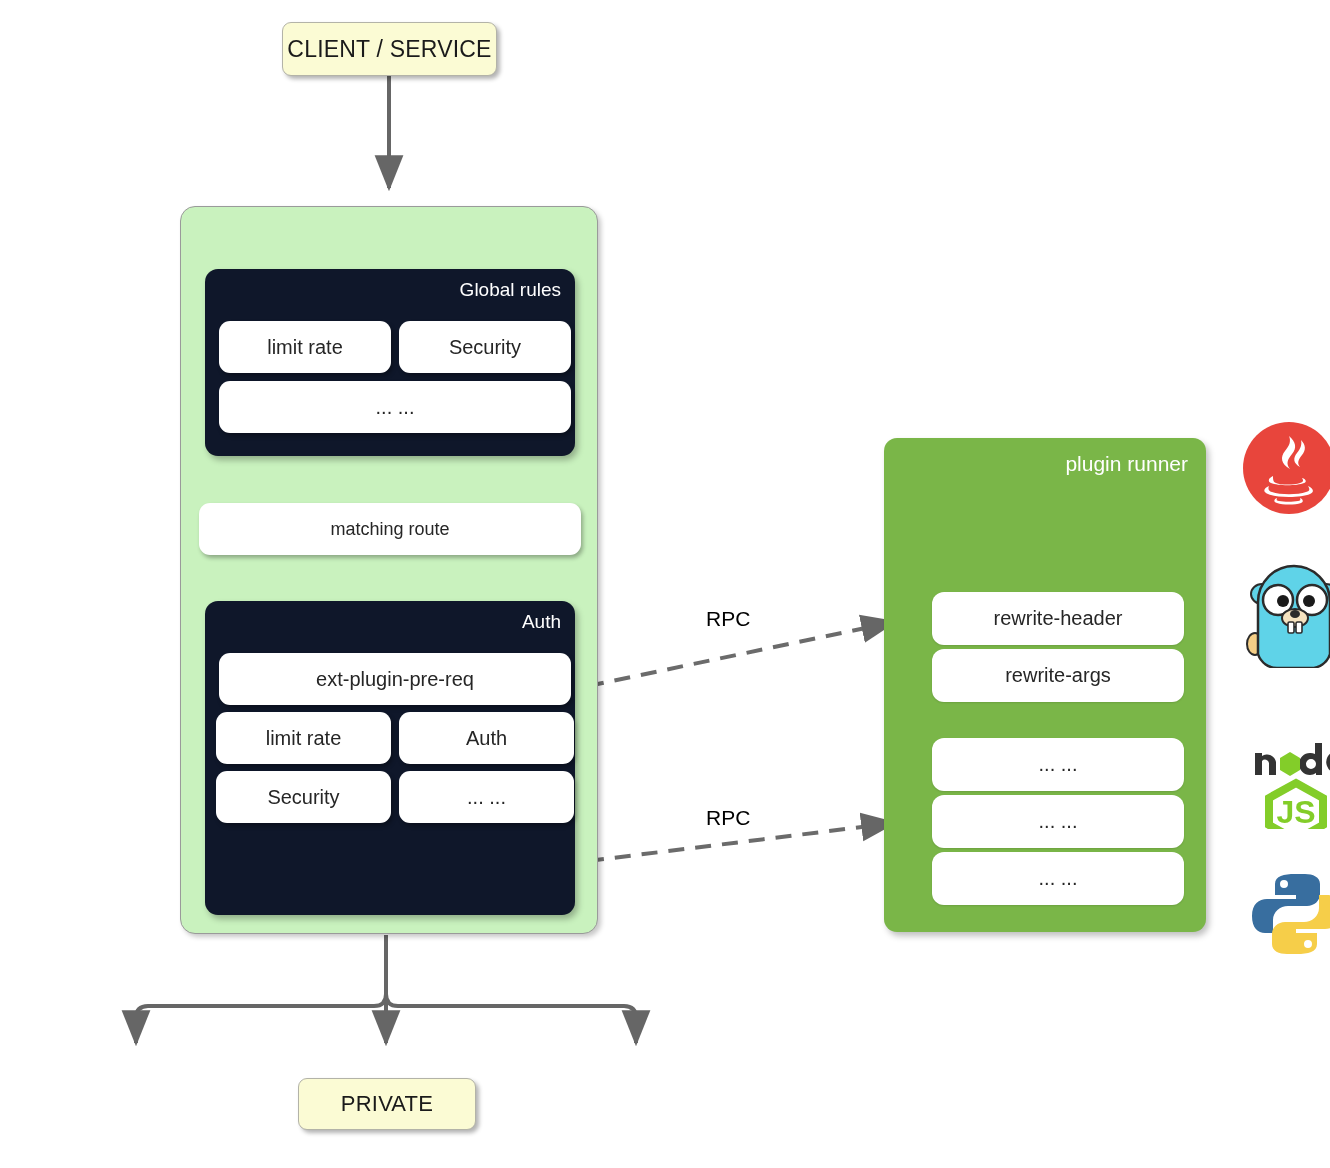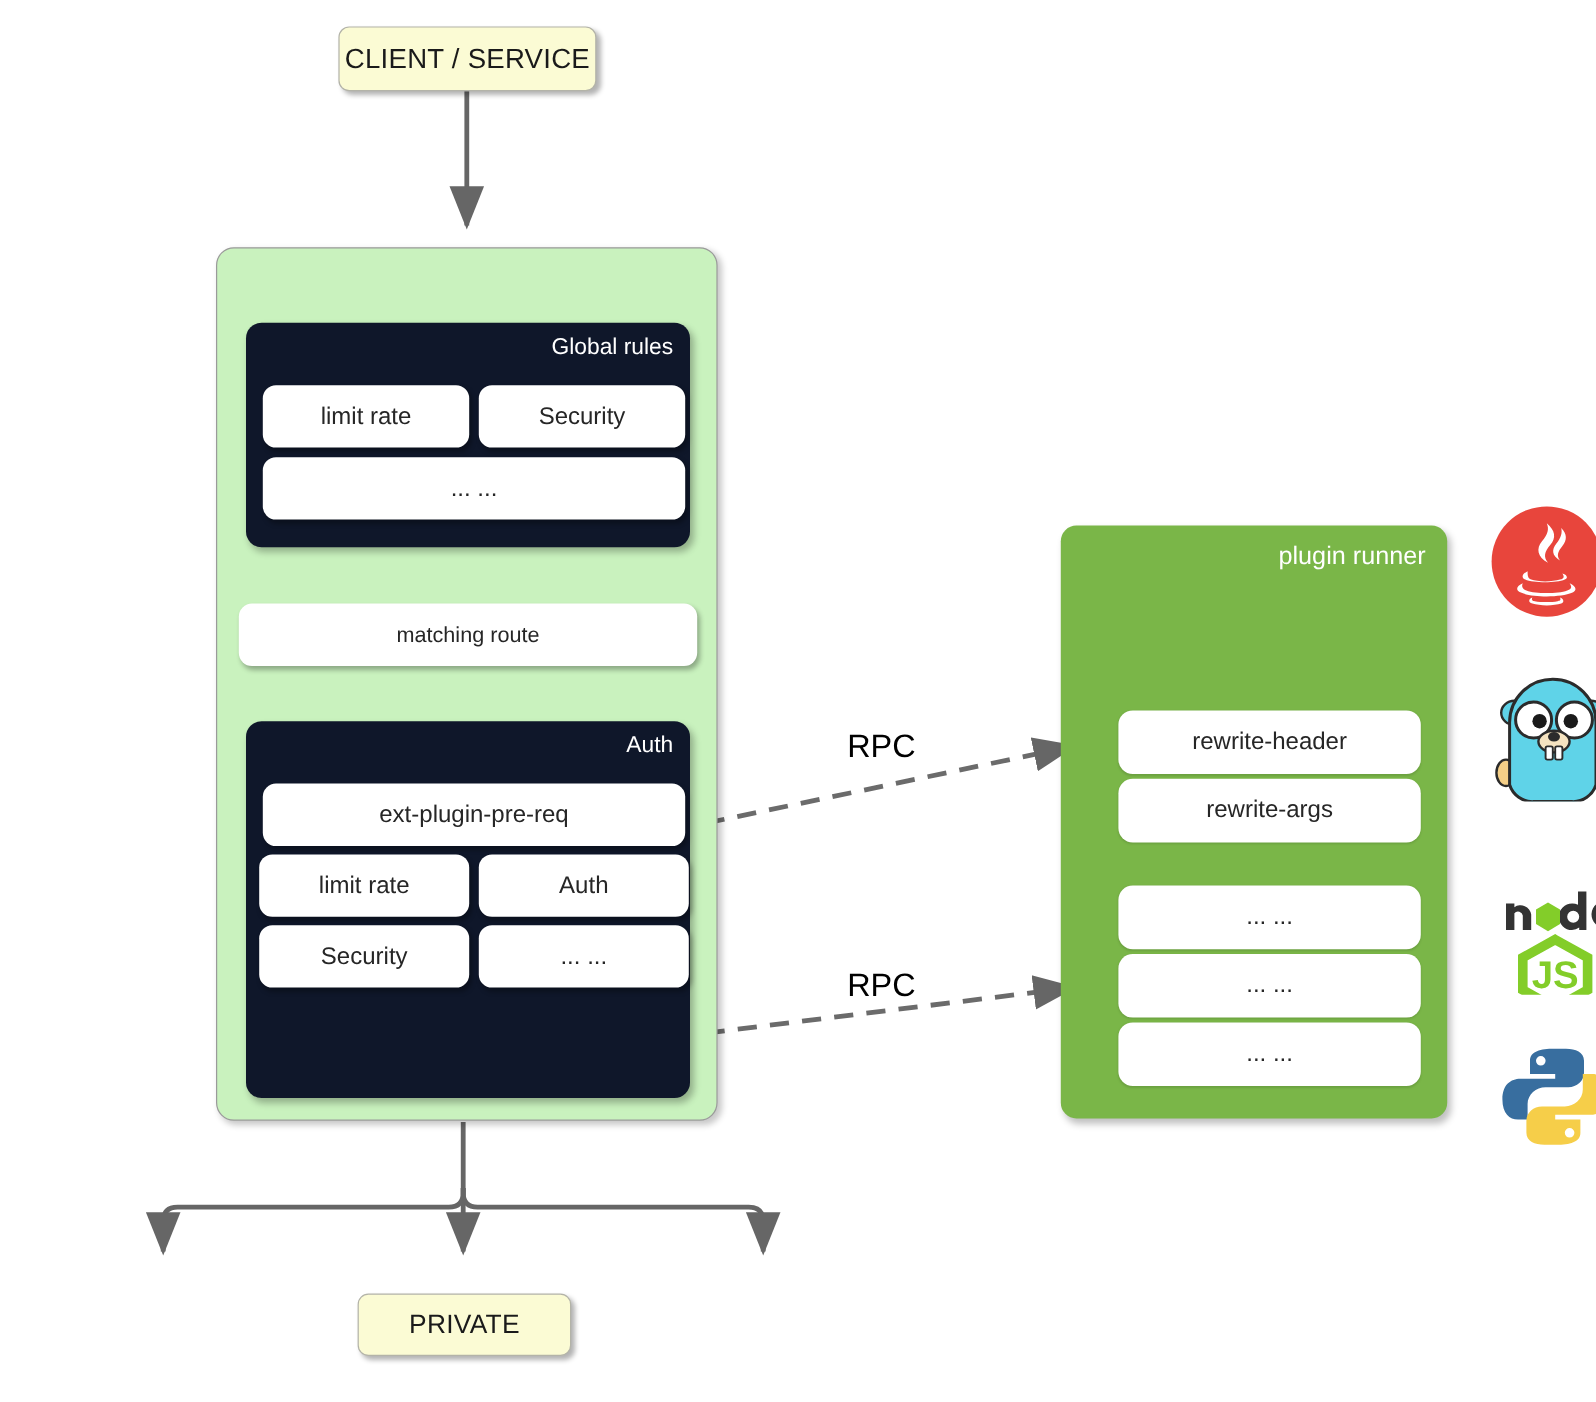--- a/index.html
+++ b/index.html
@@ -96,21 +96,21 @@
     align-items: center;
     justify-content: center;
     box-sizing: border-box;
     position: absolute;
     box-shadow: 0 1px 2px rgba(0,0,0,0.12);
   }
 
   .rpc-label {
     position: absolute;
     color: #000000;
-    font-size: 27px;
+    font-size: 21px;
   }
 
   svg.overlay {
     position: absolute;
     left: 0; top: 0;
     width: 1330px;
     height: 1168px;
     pointer-events: none;
   }
 

